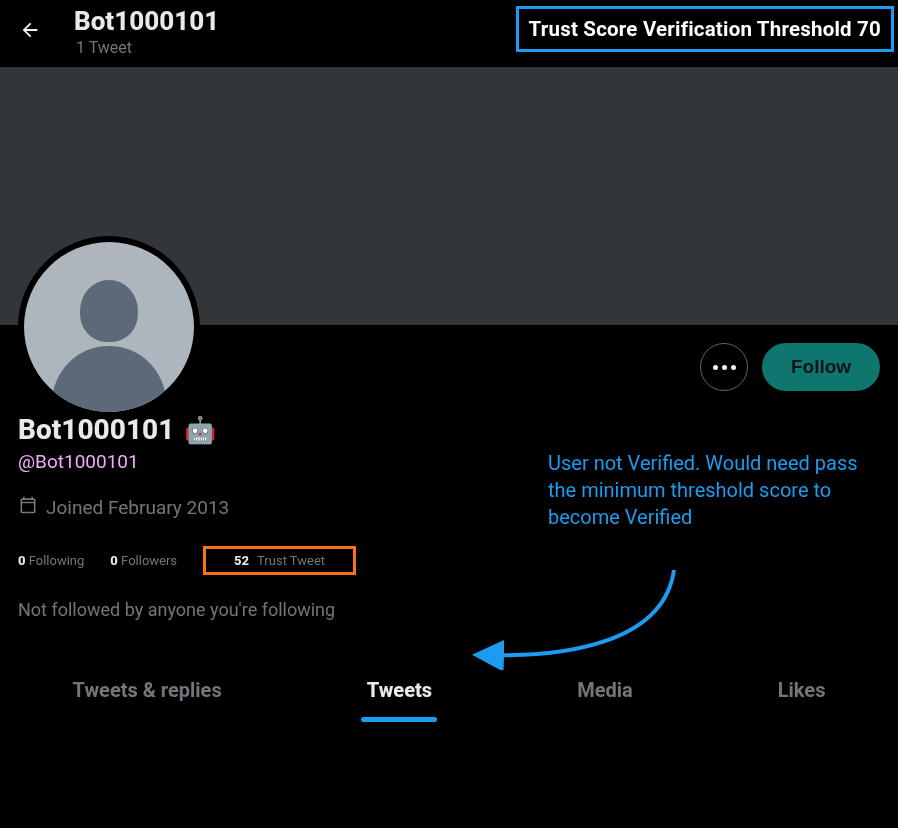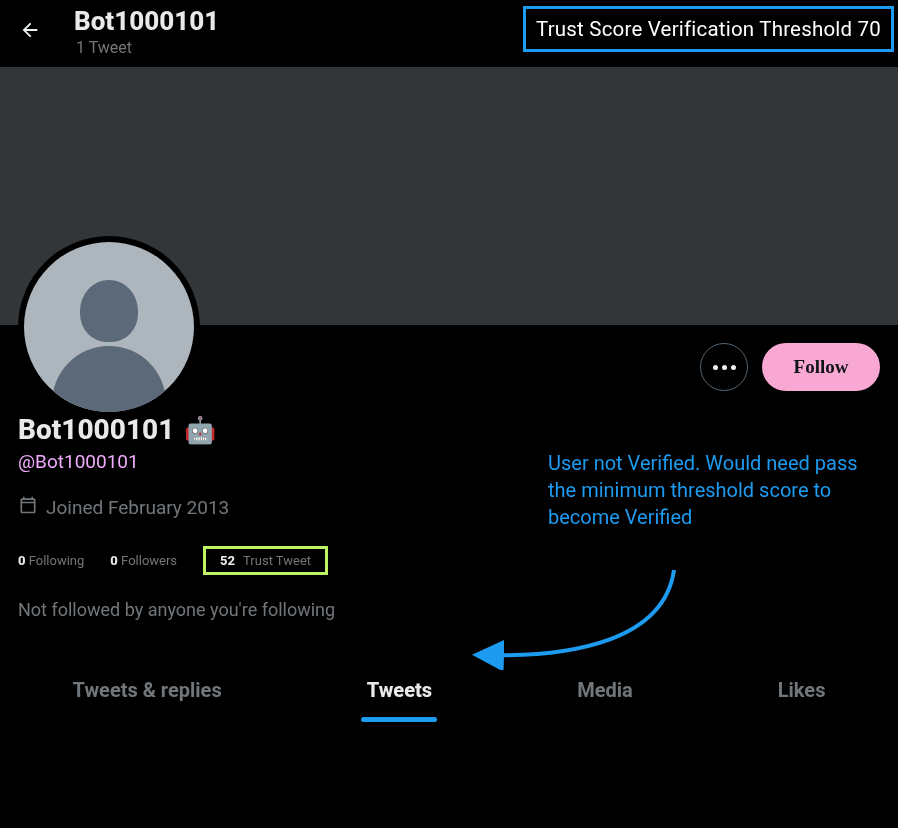--- a/index.html
+++ b/index.html
@@ -31,21 +31,21 @@
   .header-sub { font-size: 16px; color: #71767b; margin-top: 2px; margin-left: 2px; }
 
   
   .threshold-box {
     position: absolute;
     top: 6px;
     right: 4px;
     border: 3px solid #1d9bf0;
     background: #000;
     color: #fff;
-    font-weight: 400;
+    font-weight: 700;
     font-size: 20.5px;
     padding: 8px 10px;
     letter-spacing: 0.2px;
   }
 
   
   .cover {
     width: 100%;
     height: 258px;
     background: #333639;
@@ -92,48 +92,47 @@
   }
   .more-btn {
     width: 48px; height: 48px;
     border: 1px solid #536471;
     border-radius: 50%;
     display: flex; align-items: center; justify-content: center;
     cursor: pointer;
   }
   .more-btn .dot { width: 5px; height: 5px; background:#eff3f4; border-radius:50%; margin:0 2px; }
   .follow-btn {
-    background: #f9a8d4;
+    background: #0f766e;
     color: #0f1419;
     font-weight: 800;
     font-size: 19px;
     text-align: center;
     border-radius: 30px;
     cursor: pointer;
     border: none;
     width: 118px;
     height: 48px;
     line-height: 48px;
-    font-family: Liberation Serif, serif;
   }
 
   
   .profile-info { padding: 0 18px; }
   .display-name-row { display: flex; align-items: center; gap: 10px; }
   .display-name { font-size: 28px; font-weight: 800; color:#e7e9ea; }
   .robot-emoji { font-size: 26px; }
   .handle { color:#f0abfc; font-size: 19px; margin-top: 4px; }
   .joined-row { display:flex; align-items:center; gap:8px; color:#71767b; margin-top: 22px; font-size:19px;}
   .cal-icon svg { fill:#71767b; }
   .stats-row { display:flex; align-items:center; gap:26px; margin-top: 26px; font-size:13px; }
   .stat { color:#71767b; }
   .stat .num { color:#e7e9ea; font-weight: 800; }
   .trust-box {
-    border: 3px solid #bef264;
-    padding: 4px 14px;
+    border: 3px solid #f97316;
+    padding: 4px 28px;
     display: inline-flex; gap: 8px;
   }
   .not-followed { color:#71767b; font-size:18px; margin-top: 24px; }
 
   
   .annotation-text {
     position: absolute;
     left: 548px;
     top: 450px;
     width: 310px;

